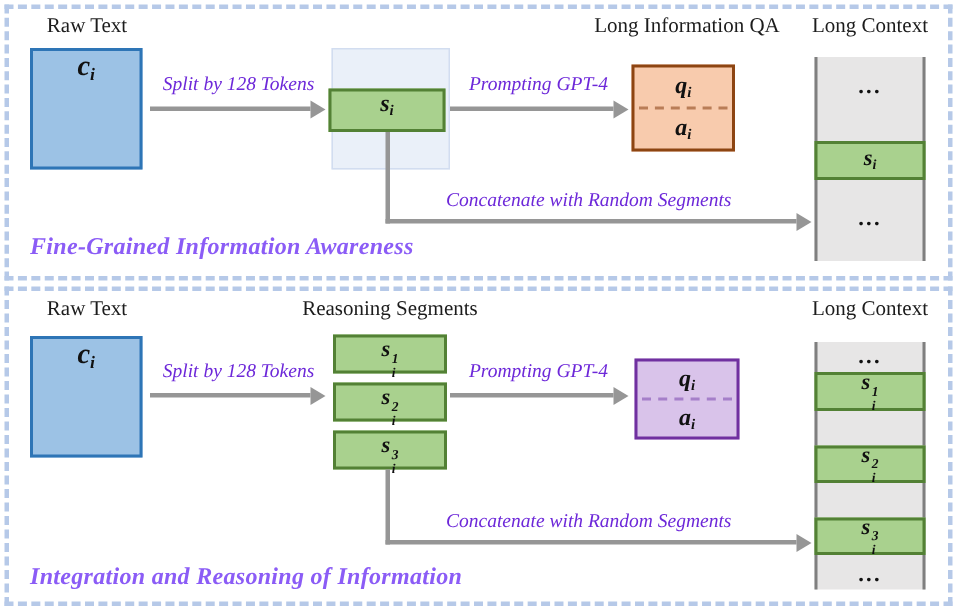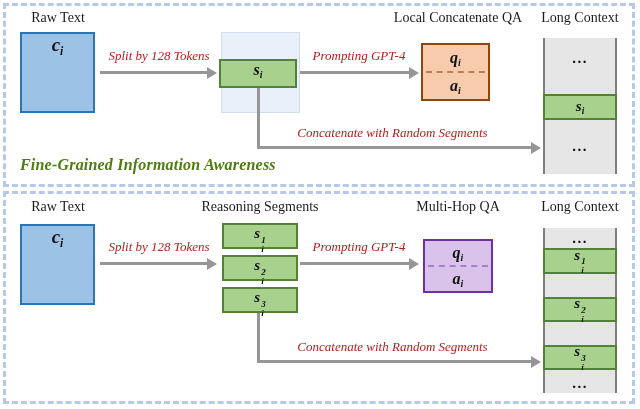--- a/index.html
+++ b/index.html
@@ -8,25 +8,25 @@
     font-family:"Liberation Serif",serif;
   }
   .panel{
     position:absolute;border:3px dashed #b6c9e8;background:transparent;box-sizing:border-box;
   }
   .lbl{
     position:absolute;font-size:14px;color:#1c1c1c;text-align:center;line-height:1.1;
     font-family:"Liberation Serif",serif;white-space:nowrap;
   }
   .arrow-lbl{
-    position:absolute;font-size:13px;color:#b91c1c;font-style:italic;text-align:center;
+    position:absolute;font-size:13px;color:#6d28d9;font-style:italic;text-align:center;
     line-height:1.1;white-space:nowrap;
   }
   .caption{
-    position:absolute;font-size:16px;font-style:italic;font-weight:bold;color:#4d7c0f;
+    position:absolute;font-size:16px;font-style:italic;font-weight:bold;color:#8b5cf6;
     white-space:nowrap;letter-spacing:0.2px;
   }
   .box{position:absolute;box-sizing:border-box;display:flex;justify-content:center;}
   .raw-box{background:#9cc2e5;border:2px solid #2e75b6;}
   .seg-bg{background:#eaf0f9;border:1px solid #d2ddf0;}
   .seg-box{background:#a9d18e;border:2px solid #538135;}
   .qa-box{position:absolute;box-sizing:border-box;display:flex;flex-direction:column;text-align:right;}
   .qa-local{background:#f8cbad;border:2px solid #8d4512;}
   .qa-multi{background:#d9c3ea;border:2px solid #7030a0;}
   .qa-cell{flex:1;display:flex;align-items:center;justify-content:center;}
@@ -79,21 +79,21 @@
 
   <div class="box seg-bg" style="left:221px;top:32px;width:79px;height:81px;"></div>
 
   <div class="box seg-box" style="left:219px;top:59px;width:78px;height:29px;">
     <span class="math m-16"><span>s</span><span class="m-sub">i</span></span>
   </div>
 
   <div class="arrow-lbl" style="left:298px;top:49px;width:122px;">Prompting GPT-4</div>
   <div class="arrow" style="left:300px;top:71px;width:109px;"></div>
 
-  <div class="lbl" style="left:391px;top:10px;width:134px;">Local Concatenate QA</div>
+  <div class="lbl" style="left:391px;top:10px;width:134px;">Long Information QA</div>
 
   <div class="qa-box qa-local" style="left:421px;top:43px;width:69px;height:58px;">
     <div class="qa-cell">
       <span class="math m-16"><span>q</span><span class="m-sub">i</span></span>
     </div>
     <div class="qa-div qa-div-local"></div>
     <div class="qa-cell">
       <span class="math m-16"><span>a</span><span class="m-sub">i</span></span>
     </div>
   </div>
@@ -142,21 +142,20 @@
   <div class="box seg-box" style="left:222px;top:287px;width:76px;height:26px;">
     <span class="math m-15"><span>s</span><span class="m-stack">
           <span>3</span>
           <span>i</span>
         </span></span>
   </div>
 
   <div class="arrow-lbl" style="left:298px;top:240px;width:122px;">Prompting GPT-4</div>
   <div class="arrow" style="left:300px;top:262px;width:109px;"></div>
 
-  <div class="lbl" style="left:398px;top:199px;width:120px;">Multi-Hop QA</div>
 
   <div class="qa-box qa-multi" style="left:423px;top:239px;width:70px;height:54px;">
     <div class="qa-cell">
       <span class="math m-16"><span>q</span><span class="m-sub">i</span></span>
     </div>
     <div class="qa-div qa-div-multi"></div>
     <div class="qa-cell">
       <span class="math m-16"><span>a</span><span class="m-sub">i</span></span>
     </div>
   </div>
@@ -183,14 +182,15 @@
             <span>i</span>
           </span></span>
     </div>
     <div class="ctx-dots" style="top:144px;height:22px;">...</div>
   </div>
 
   <div class="arrow-lbl" style="left:285px;top:340px;width:215px;">Concatenate with Random Segments</div>
   <div class="vseg" style="left:257px;top:313px;height:50px;"></div>
   <div class="arrow" style="left:257px;top:360px;width:274px;"></div>
 
+  <div class="caption" style="left:20px;top:376px;">Integration and Reasoning of Information</div>
 
 </div>
 
 </body></html>

